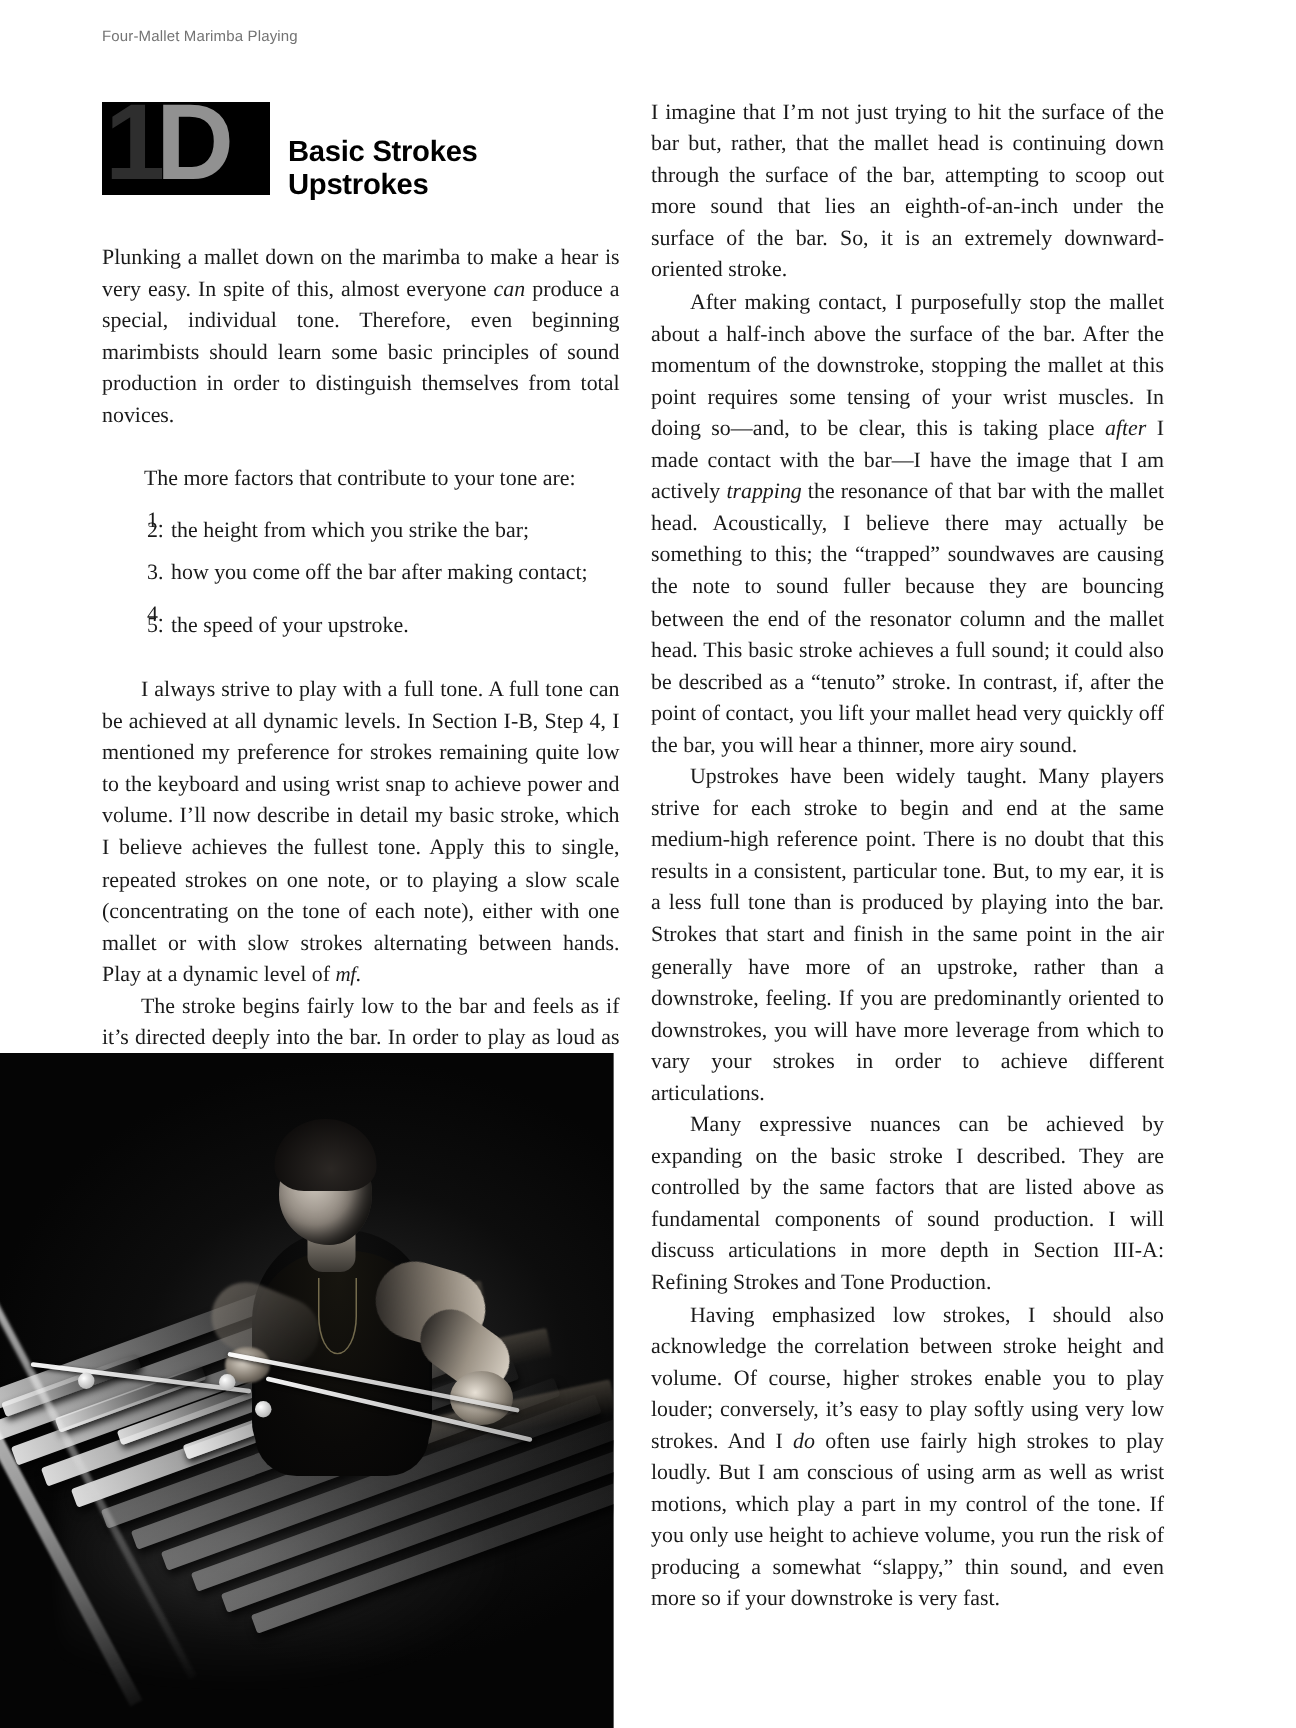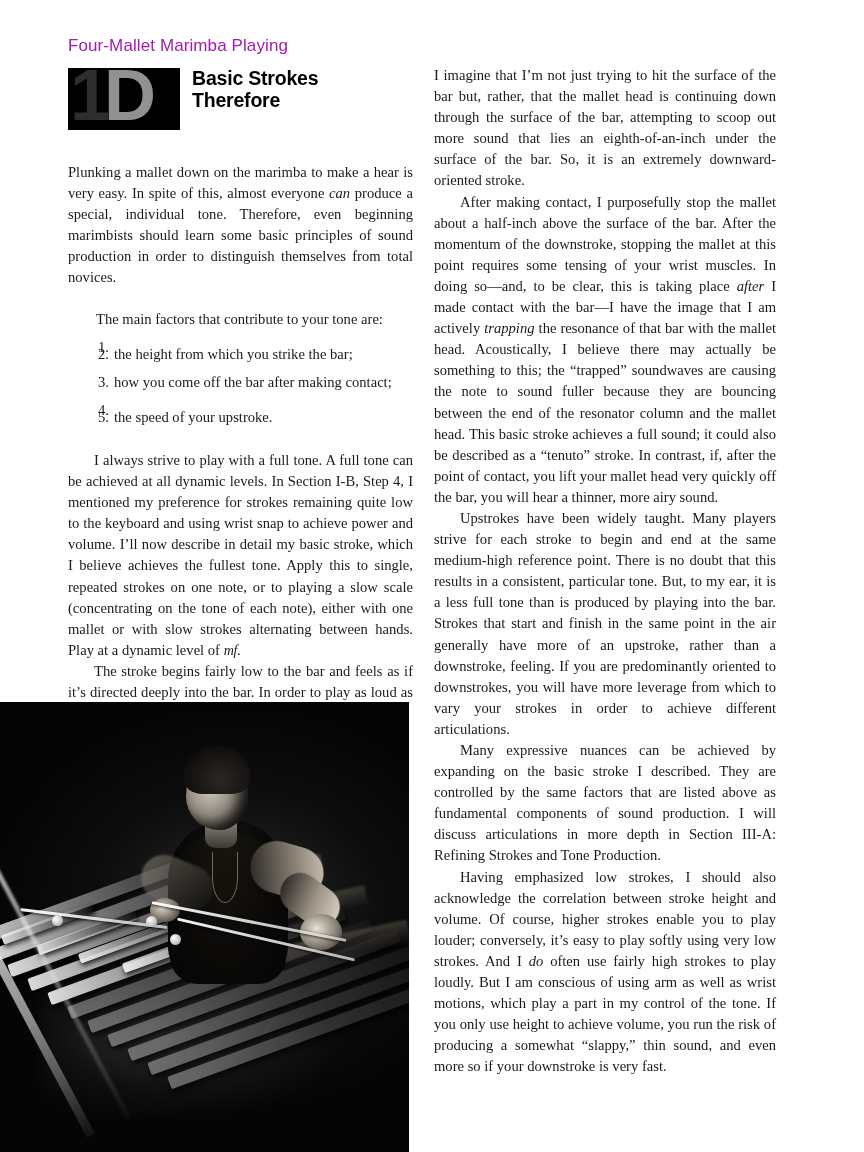--- a/index.html
+++ b/index.html
@@ -14,25 +14,25 @@
     background: #ffffff;
     overflow: hidden;
     font-family: "Liberation Serif", "DejaVu Serif", serif;
     color: #1a1a1a;
   }
 
   
   .running-head {
     position: absolute;
     left: 68px;
-    top: 36px;
+    top: 19px;
     font-family: "Liberation Sans", "DejaVu Sans", sans-serif;
-    font-size: 17px;
+    font-size: 10px;
     letter-spacing: 0.1px;
-    color: #a21caf;
+    color: #737373;
   }
 
   
   .chapter-head {
     position: absolute;
     left: 68px;
     top: 68px;
     width: 345px;
     height: 78px;
   }
@@ -63,21 +63,21 @@
     font-family: "Liberation Sans", "DejaVu Sans", sans-serif;
     font-weight: bold;
     font-size: 72px;
     line-height: 72px;
     color: #919191;
     letter-spacing: -2px;
   }
   .chapter-title {
     position: absolute;
     left: 124px;
-    top: 0;
+    top: 23px;
     width: 225px;
     font-family: "Liberation Sans", "DejaVu Sans", sans-serif;
     font-weight: bold;
     font-size: 19.5px;
     line-height: 21.5px;
     color: #000000;
     letter-spacing: -0.2px;
   }
 
   
@@ -291,30 +291,30 @@
 
   <div class="running-head">Four-Mallet Marimba Playing</div>
 
   <div class="chapter-head">
     <div class="chapter-badge">
       <span class="badge-num">1</span>
       <span class="badge-letter">D</span>
     </div>
     <div class="chapter-title">
       <div>Basic Strokes</div>
-      <div>Therefore</div>
+      <div>Upstrokes</div>
     </div>
   </div>
 
   <div class="col col-left">
 
     <p class="noindent"><span>Plunking a mallet down on the marimba to make a hear is very easy. In spite of this, almost everyone </span><em>can</em><span> produce a special, individual tone. Therefore, even beginning marimbists should learn some basic principles of sound production in order to distinguish themselves from total novices.</span></p>
 
     <div class="list-block">
-      <p class="lead">The main factors that contribute to your tone are:</p>
+      <p class="lead">The more factors that contribute to your tone are:</p>
       <div class="lead-space"></div>
       <ol>
         <li><span class="num">1.</span></li>
         <div class="lead-space"></div>
         <li><span class="num">2.</span><span class="txt">the height from which you strike the bar;</span></li>
         <div class="lead-space"></div>
         <li><span class="num">3.</span><span class="txt">how you come off the bar after making contact;</span></li>
         <div class="lead-space"></div>
         <li><span class="num">4.</span></li>
         <div class="lead-space"></div>

